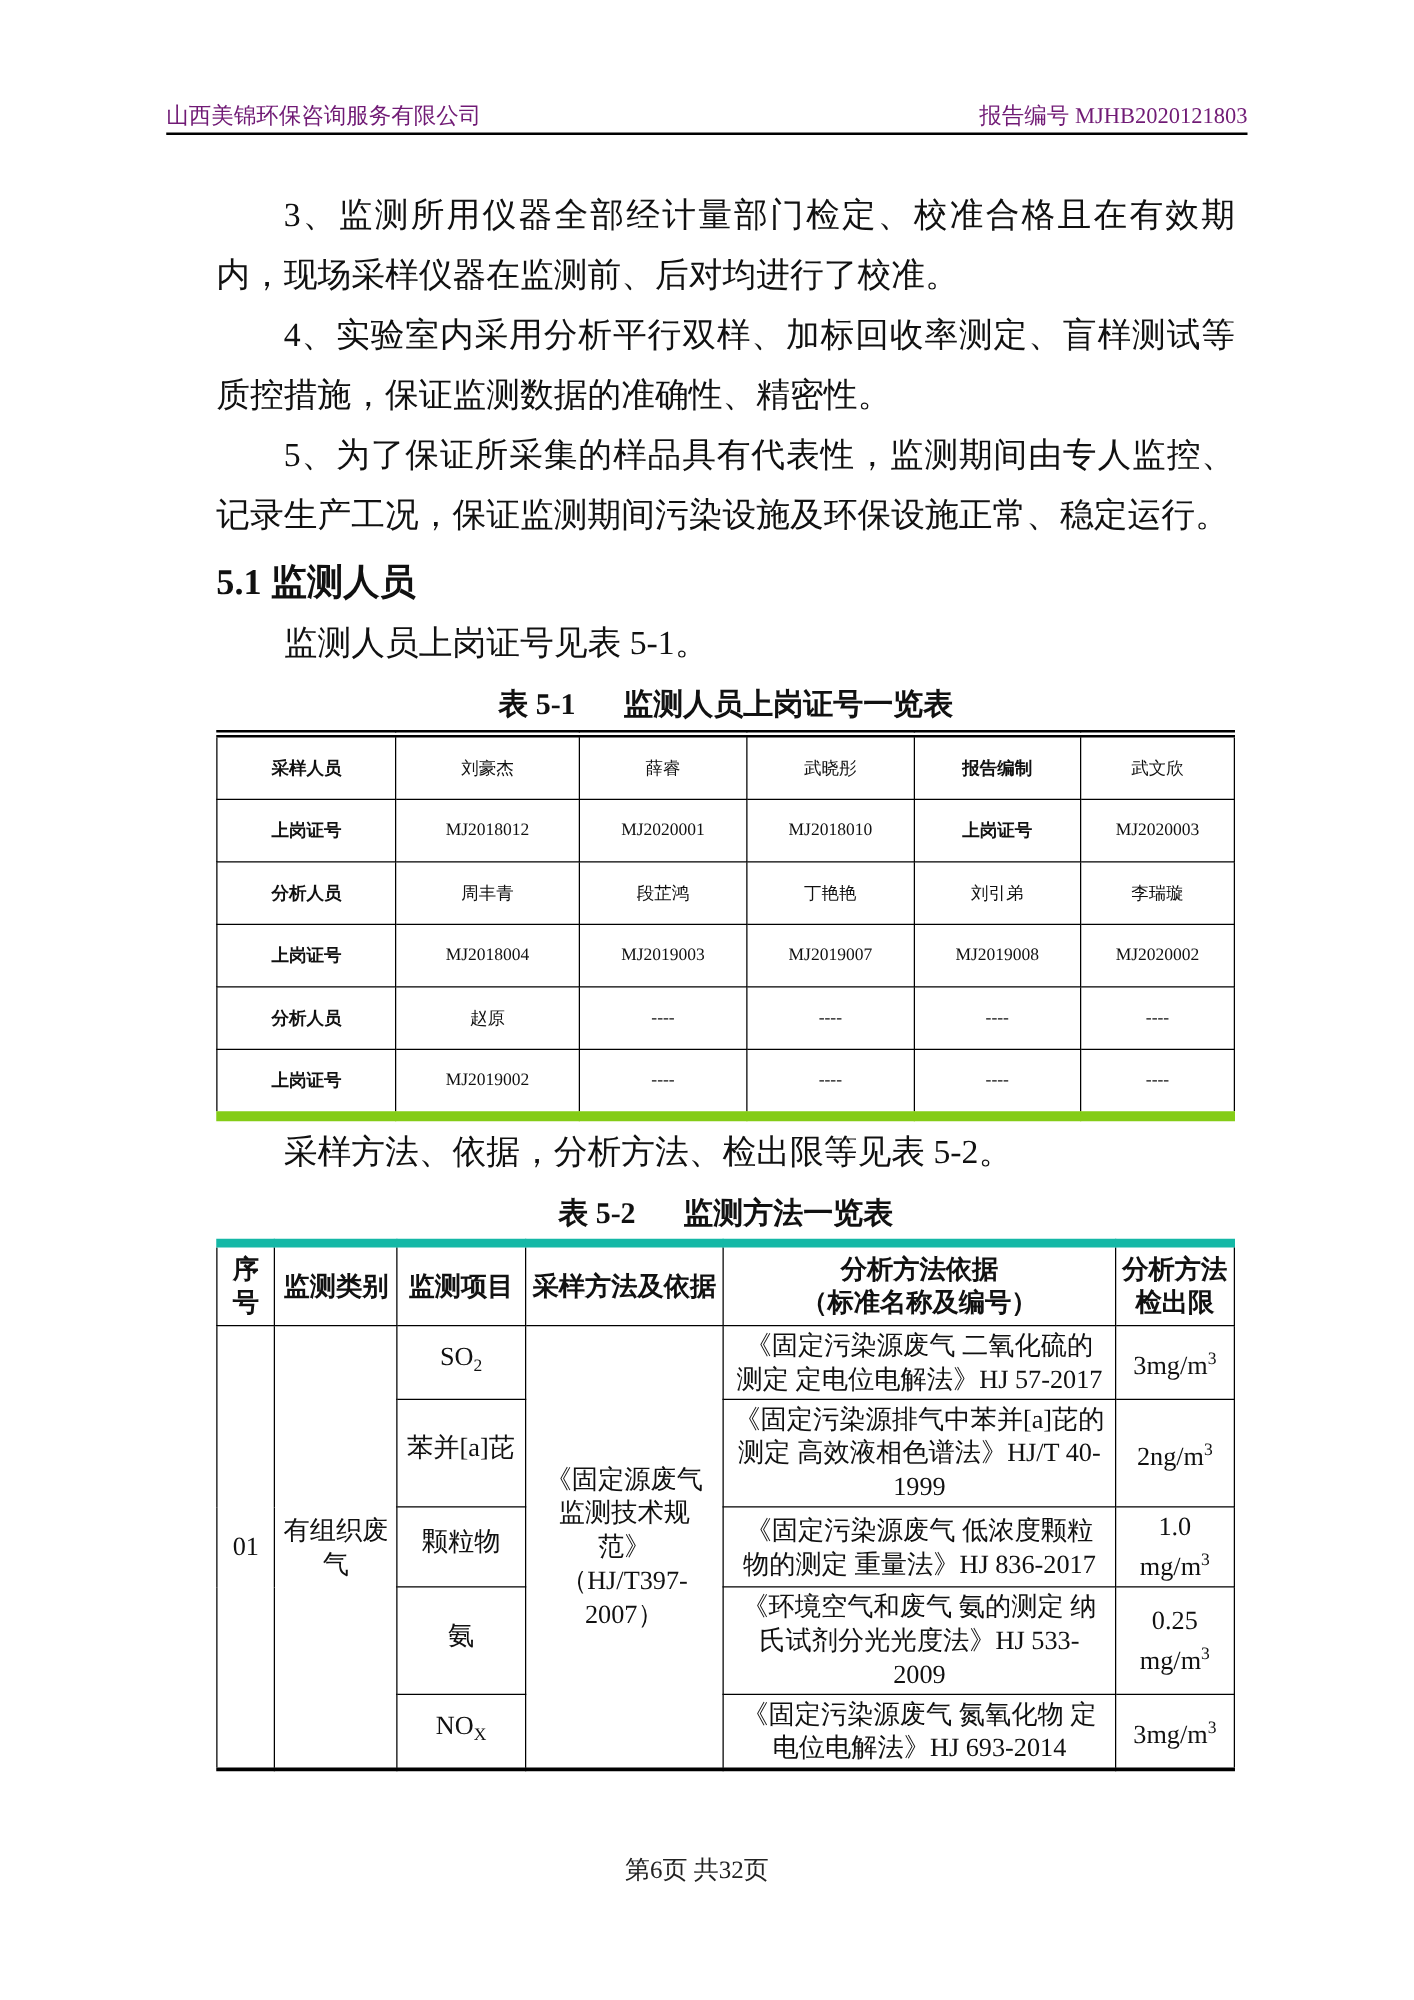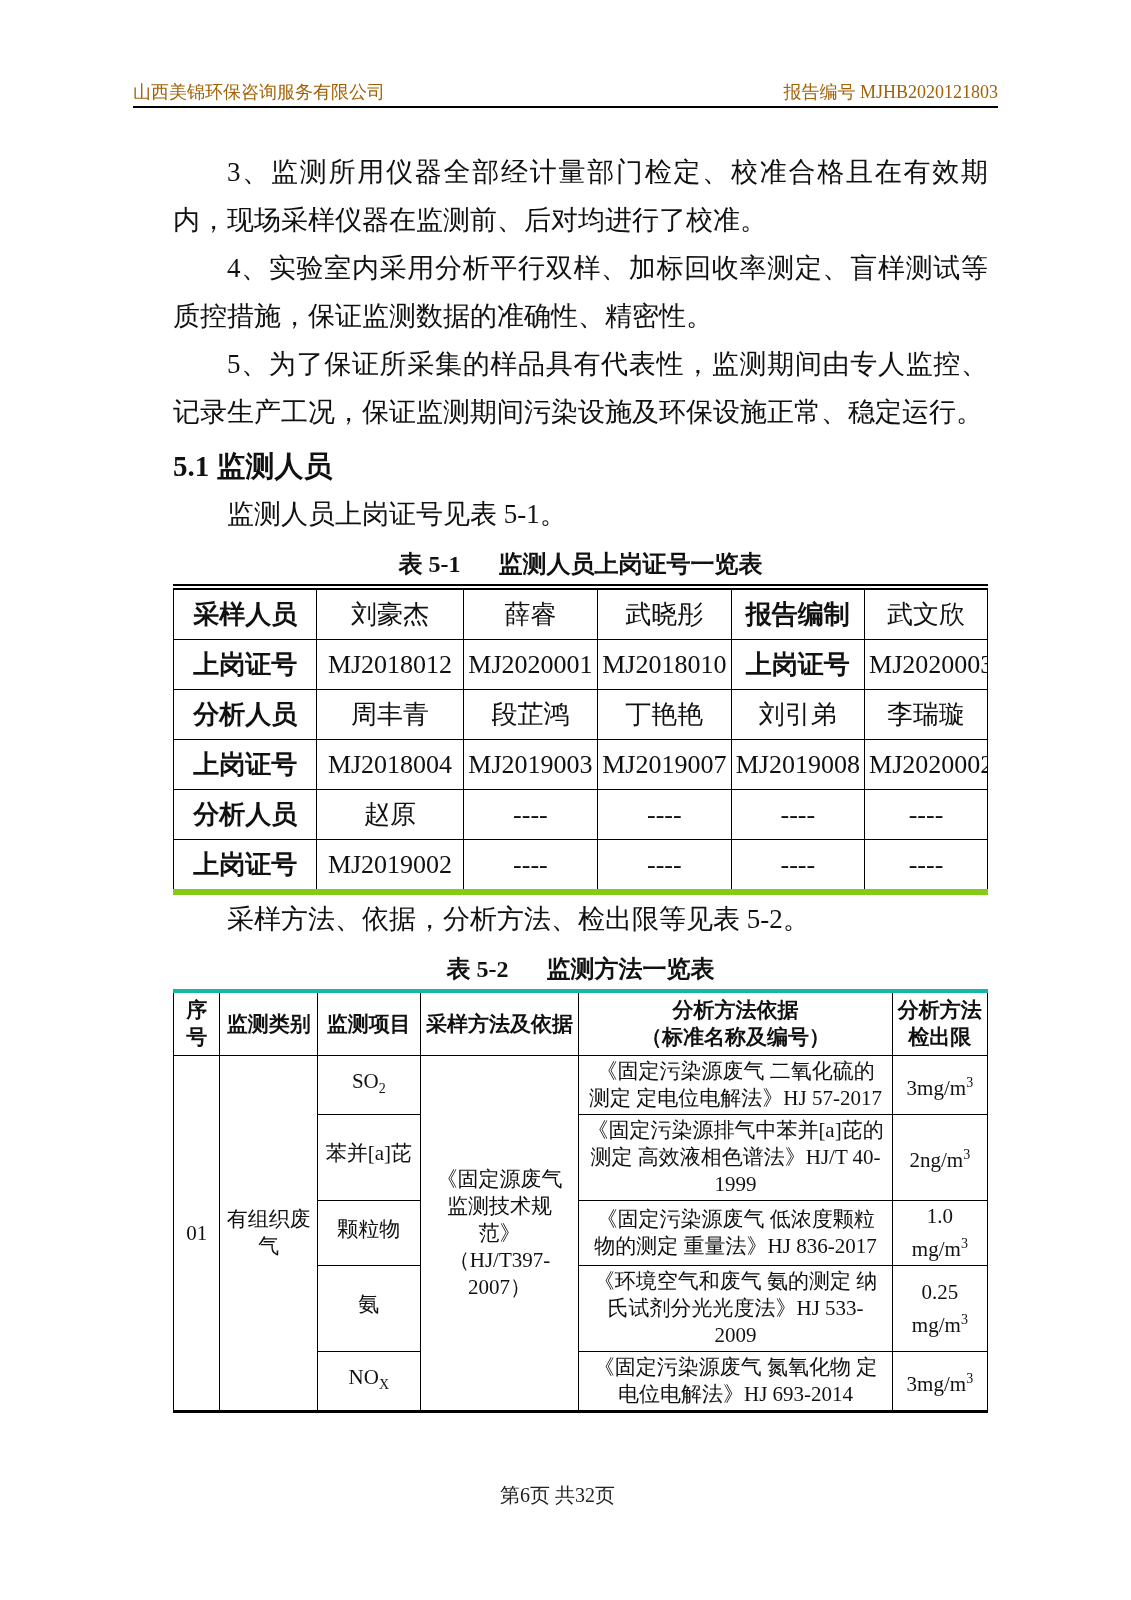--- a/index.html
+++ b/index.html
@@ -6,21 +6,21 @@
   .page{
     position:relative;
     width:1131px;height:1600px;
     background:#fff;color:#111;
     font-family:"Liberation Serif","DejaVu Serif",serif;
     overflow:hidden;
   }
   .header{
     position:absolute;left:133px;right:133px;top:80px;
     display:flex;justify-content:space-between;align-items:flex-end;
-    font-size:18px;color:#a16207;
+    font-size:18px;color:#701a75;
   }
   .header-rule{
     position:absolute;left:133px;right:133px;top:106px;
     border-top:2px solid #000;height:0;
   }
   .content{position:absolute;left:133px;right:143px;top:148px;margin-left:40px;}
   .para{
     margin:0;font-size:27px;line-height:48px;
     text-align:justify;text-indent:2em;color:#111;
   }
@@ -32,24 +32,24 @@
   .caption{
     margin-top:6px;line-height:40px;text-align:center;
     font-size:24px;font-weight:bold;color:#111;
   }
   .cap-label{margin-right:38px;}
   table{width:100%;border-collapse:collapse;table-layout:fixed;color:#111;}
   td,th{
     border:1px solid #000;text-align:center;vertical-align:middle;
     padding:2px 4px;font-weight:normal;overflow:hidden;
   }
-  .t1{border-top:6px double #000;border-bottom:6px solid #84cc16;font-size:26px;}
+  .t1{border-top:6px double #000;border-bottom:8px solid #84cc16;font-size:14px;}
   .t1 td{height:45px;}
   .t1 td.b{font-weight:bold;}
-  .t2{border-top:4px solid #14b8a6;border-bottom:3px solid #000;font-size:21px;}
+  .t2{border-top:7px solid #14b8a6;border-bottom:3px solid #000;font-size:21px;}
   .t2 th{font-weight:bold;height:58px;line-height:27px;}
   .t2 td{height:48px;line-height:27px;}
   .t2 td.method{padding:2px 8px;}
   sub{font-size:14px;}
   sup{font-size:14px;}
   .footer{
     position:absolute;left:0;right:16px;top:1482px;
     text-align:center;font-size:20px;color:#222;
   }
 </style>

